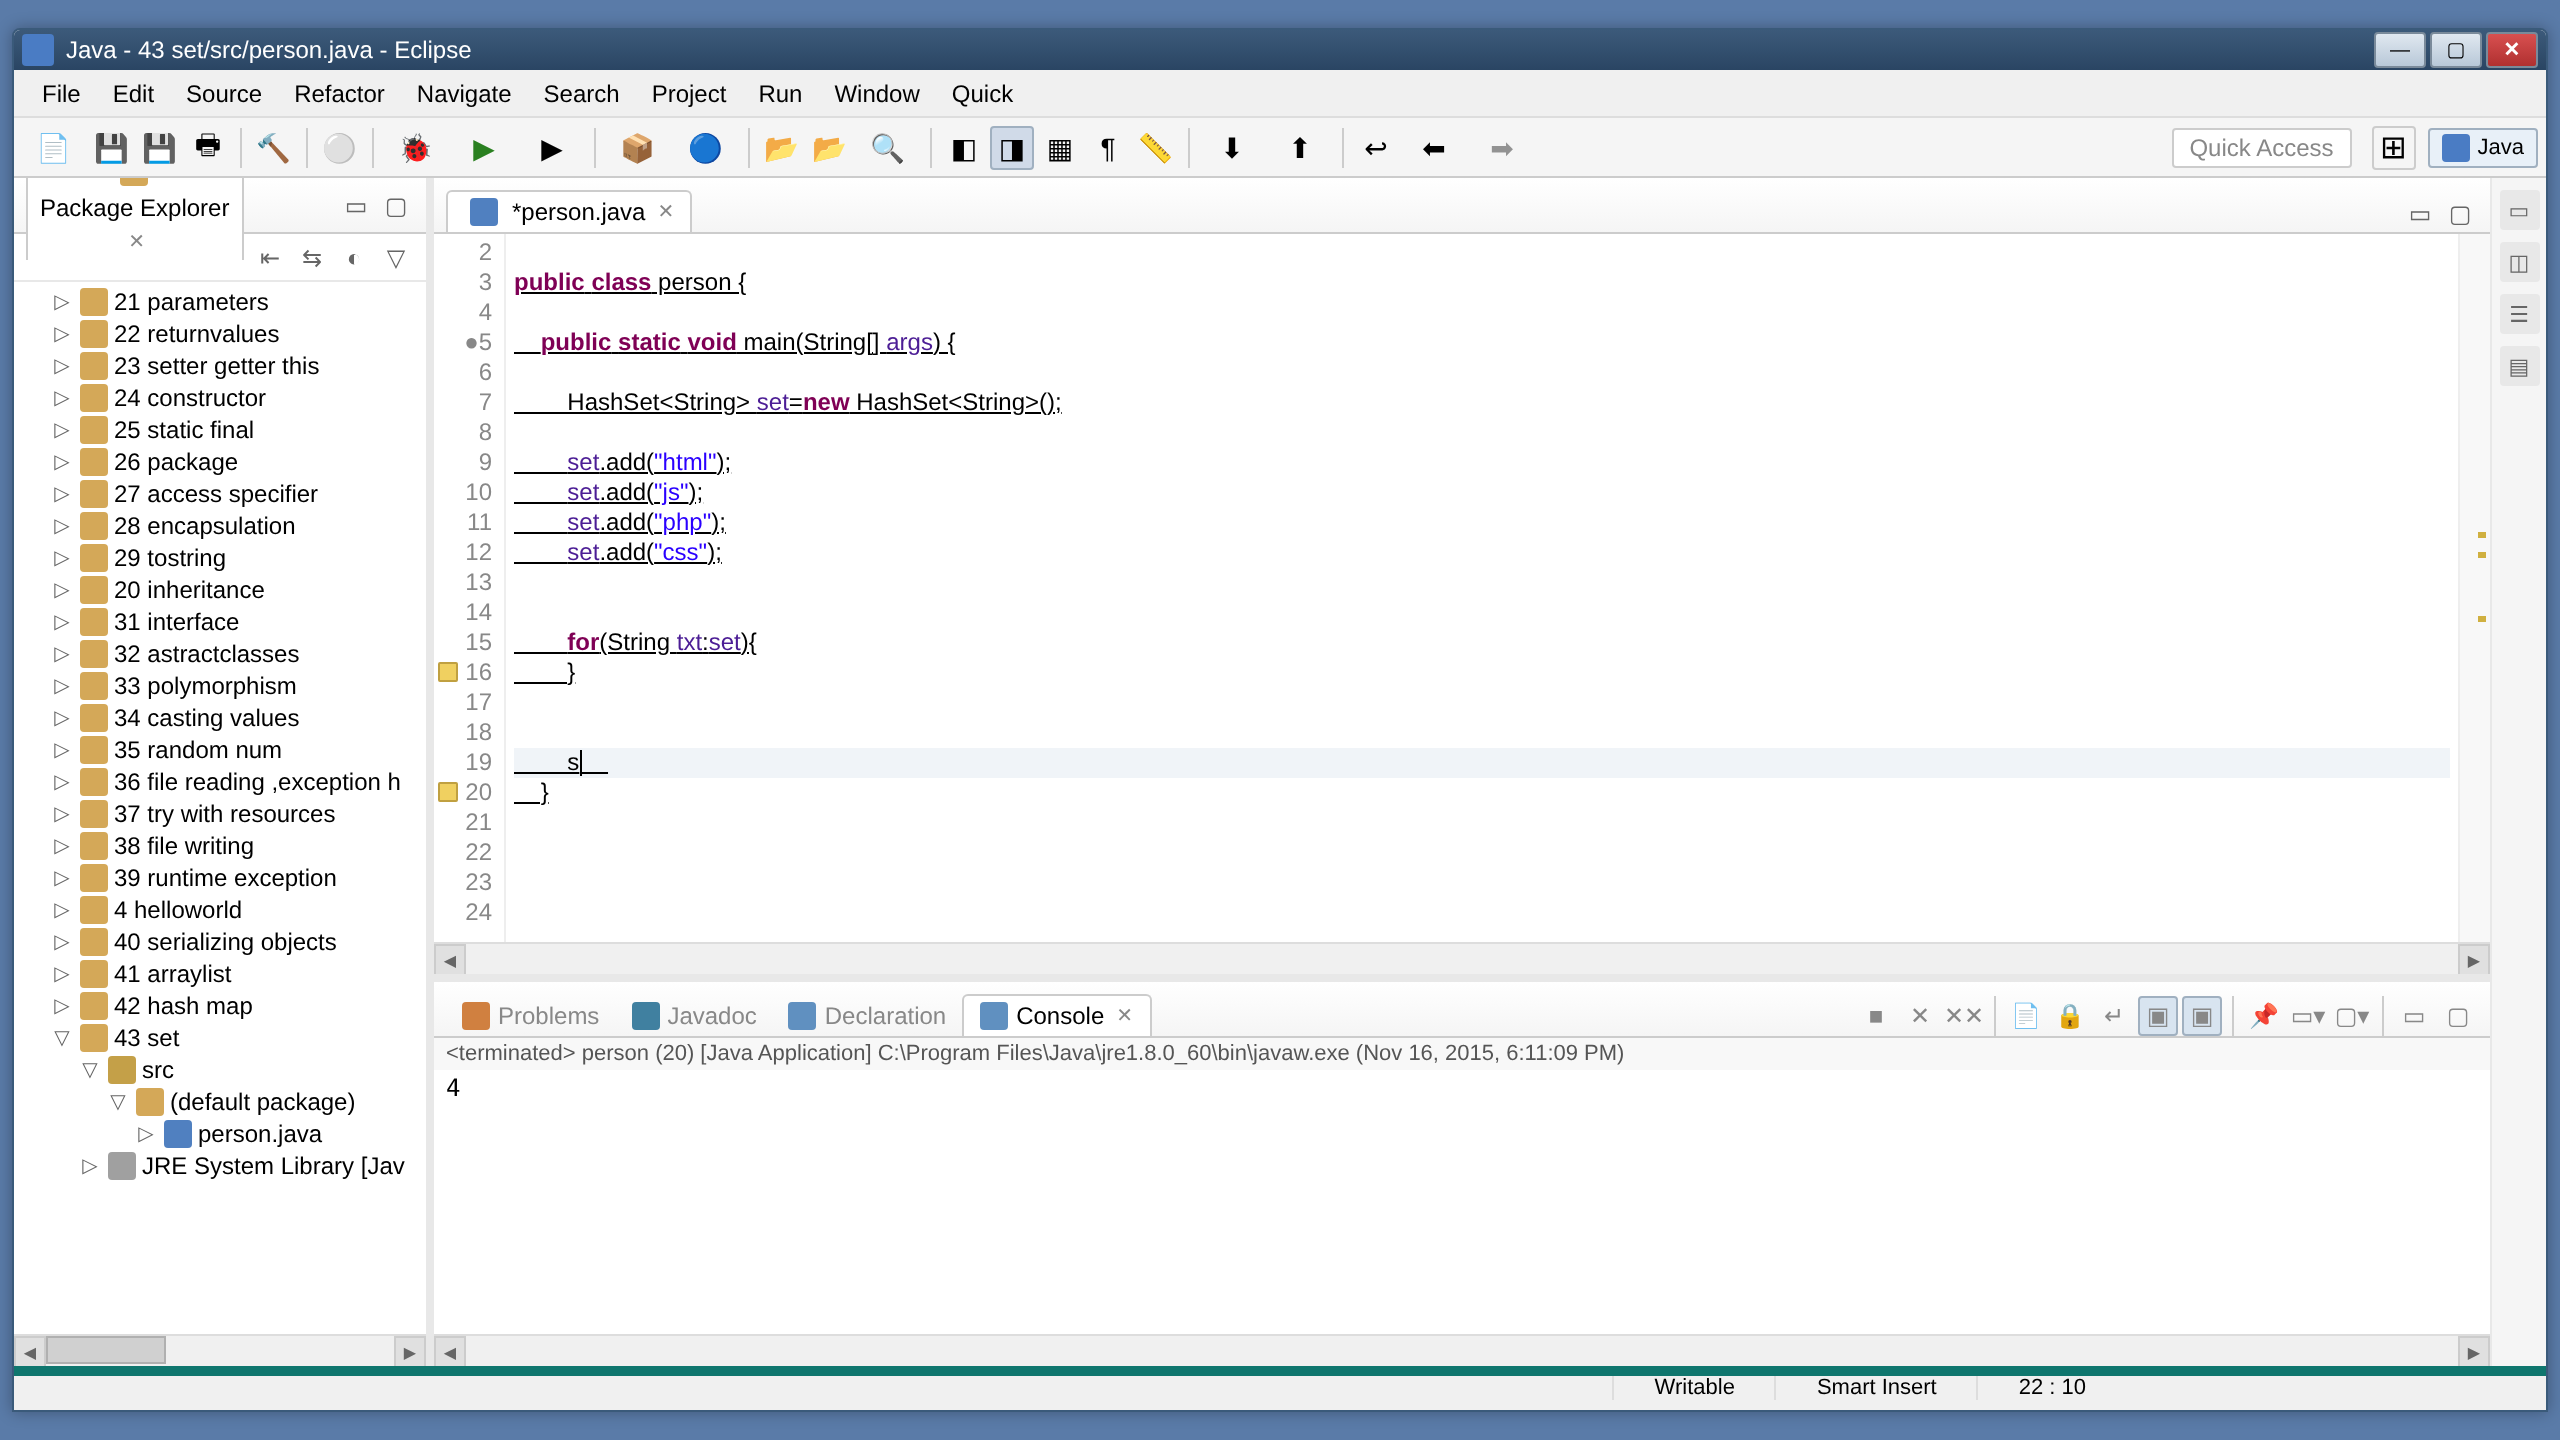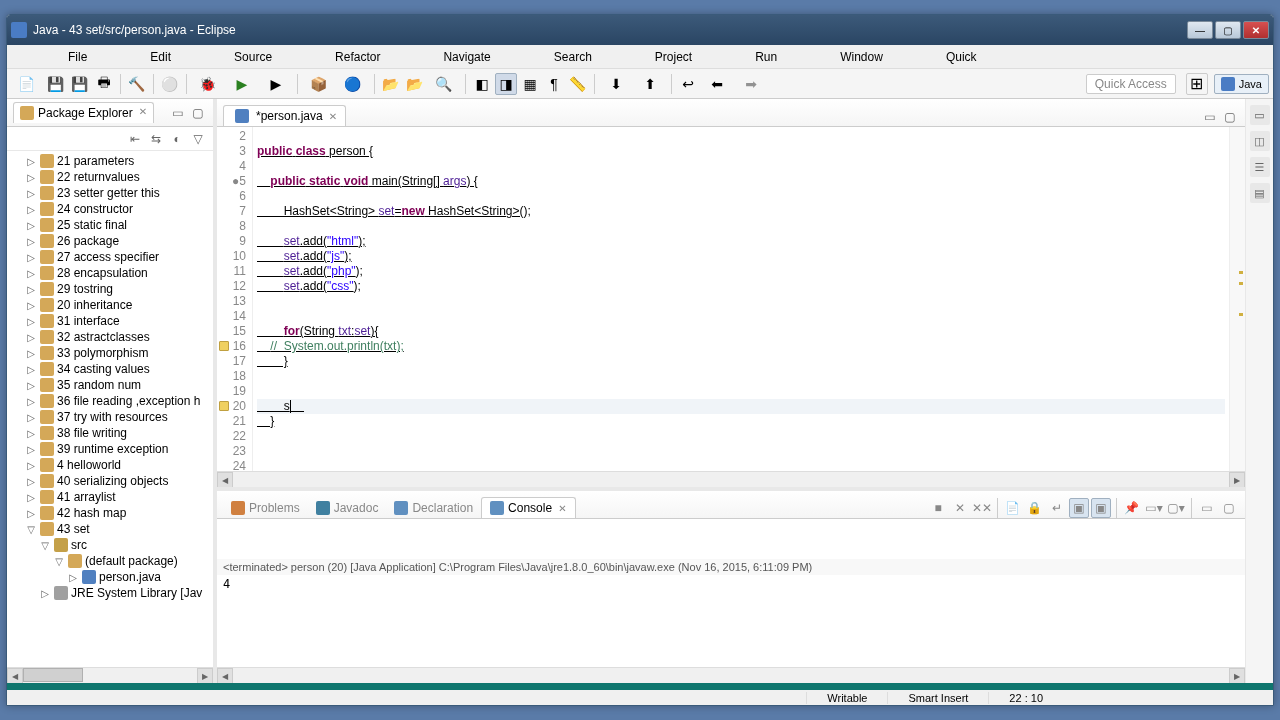--- a/index.html
+++ b/index.html
@@ -1,38 +1,38 @@
 <!DOCTYPE html>
 <html><head>
 <meta charset="utf-8">
 <style>
 * { margin: 0; padding: 0; box-sizing: border-box; font-family: "Segoe UI", Tahoma, sans-serif; }
 body { background: #5a7ba8; width: 1280px; height: 720px; overflow: hidden; position: relative; }
 .window { position: absolute; top: 14px; left: 6px; right: 6px; bottom: 14px; background: #fff; border: 1px solid #3a5a7a; border-radius: 4px 4px 0 0; box-shadow: 0 0 8px rgba(0,0,0,0.3); display: flex; flex-direction: column; }
-.titlebar { height: 30px; background: linear-gradient(#3c5a7a, #2a4563); display: flex; align-items: center; padding: 0 4px; border-radius: 3px 3px 0 0; }
+.titlebar { height: 20px; background: linear-gradient(#3c5a7a, #2a4563); display: flex; align-items: center; padding: 0 4px; border-radius: 3px 3px 0 0; }
 .title-icon { width: 16px; height: 16px; background: #4a7cc4; border-radius: 2px; margin-right: 6px; }
 .title-text { color: #fff; font-size: 12px; flex: 1; }
 .winbtns { display: flex; gap: 2px; }
 .winbtn { width: 26px; height: 18px; background: linear-gradient(#e0e8f0, #b8c8d8); border: 1px solid #7a8a9a; border-radius: 2px; display: flex; align-items: center; justify-content: center; font-size: 10px; cursor: pointer; }
 .winbtn.close { background: linear-gradient(#d85050, #b03030); color: #fff; font-weight: bold; }
 .menubar { height: 24px; background: #f0f0f0; display: flex; align-items: center; padding: 0 6px; border-bottom: 1px solid #ddd; }
-.menuitem { padding: 2px 8px; font-size: 12px; cursor: pointer; margin-left: 47px; }
+.menuitem { padding: 2px 8px; font-size: 12px; cursor: pointer; }
 .toolbar { height: 30px; background: #f5f5f5; border-bottom: 1px solid #ccc; display: flex; align-items: center; padding: 0 4px; gap: 2px; }
 .tbtn { width: 22px; height: 22px; display: flex; align-items: center; justify-content: center; cursor: pointer; border-radius: 2px; font-size: 14px; }
 .tbtn.dd { width: 32px; }
 .tsep { width: 1px; height: 20px; background: #ccc; margin: 0 3px; }
 .tbtn.active { background: #d0dae8; border: 1px solid #a0b0c0; }
 .quick-access { margin-left: auto; border: 1px solid #ccc; padding: 2px 8px; font-size: 12px; background: #fff; border-radius: 2px; color: #888; margin-right: 8px; }
 .persp-btn { width: 22px; height: 22px; border: 1px solid #ccc; display: flex; align-items: center; justify-content: center; border-radius: 2px; margin-right: 4px; cursor: pointer; }
 .java-persp { display: flex; align-items: center; border: 1px solid #a0b0c0; background: #e8f0f8; padding: 2px 6px; border-radius: 2px; font-size: 11px; cursor: pointer; gap: 4px; }
 .jicon { width: 14px; height: 14px; background: #4a7cc4; border-radius: 2px; }
 .main-area { flex: 1; display: flex; overflow: hidden; }
 .left-panel { width: 210px; border-right: 4px solid #e8e8e8; display: flex; flex-direction: column; background: #fff; }
 .panel-tab { height: 28px; background: linear-gradient(#fff, #f5f5f5); border-bottom: 1px solid #ccc; display: flex; align-items: center; padding: 0 6px; font-size: 12px; }
-.panel-tab .tab-active { background: #fff; border: 1px solid #ccc; border-bottom: none; padding: 3px 6px; display: flex; gap: 4px; border-radius: 3px 3px 0 0; }
+.panel-tab .tab-active { background: #fff; border: 1px solid #ccc; border-bottom: none; padding: 3px 6px; display: flex; align-items: center; gap: 4px; border-radius: 3px 3px 0 0; flex-direction: column; }
 .pkg-icon { width: 14px; height: 14px; background: #d4a858; border-radius: 2px; }
 .tab-close { color: #888; cursor: pointer; font-size: 10px; margin-left: 2px; }
 .panel-toolbar { height: 24px; display: flex; align-items: center; justify-content: flex-end; padding: 0 6px; gap: 3px; border-bottom: 1px solid #e8e8e8; }
 .ptbtn { width: 18px; height: 18px; cursor: pointer; font-size: 12px; display: flex; align-items: center; justify-content: center; color: #666; }
 .tree { flex: 1; overflow: auto; font-size: 12px; padding: 2px 0; }
 .tree-scroll { overflow-y: scroll; }
 .tree-item { display: flex; align-items: center; padding: 1px 4px; cursor: pointer; white-space: nowrap; }
 .exp { width: 12px; text-align: center; color: #666; font-size: 10px; }
 .ticon { width: 14px; height: 14px; margin: 0 3px; border-radius: 2px; flex-shrink: 0; }
 .ticon.proj { background: #d4a858; }
@@ -65,23 +65,23 @@
 .btab { padding: 3px 8px; font-size: 12px; display: flex; align-items: center; gap: 4px; color: #888; cursor: pointer; }
 .btab.active { background: #fff; border: 1px solid #ccc; border-bottom: none; color: #000; border-radius: 3px 3px 0 0; }
 .bicon { width: 14px; height: 14px; border-radius: 2px; }
 .bicon.prob { background: #d08040; }
 .bicon.jdoc { background: #4080a0; }
 .bicon.decl { background: #6090c0; }
 .bicon.cons { background: #6090c0; }
 .console-toolbar { margin-left: auto; display: flex; gap: 2px; align-items: center; }
 .cbtn { width: 20px; height: 20px; cursor: pointer; font-size: 12px; display: flex; align-items: center; justify-content: center; color: #888; }
 .cbtn.active { background: #d8e4f0; border: 1px solid #a0b0c0; border-radius: 2px; }
-.console-header { font-size: 11px; padding: 2px 6px; color: #555; background: #f8f8f8; margin-top: 40px; }
+.console-header { font-size: 11px; padding: 2px 6px; color: #555; background: #f8f8f8; }
 .console-body { flex: 1; font-family: Consolas, monospace; font-size: 12px; padding: 2px 6px; overflow: auto; }
-.statusbar { height: 22px; background: #f0f0f0; border-top: 7px solid #0f766e; display: flex; align-items: center; padding: 0 10px; font-size: 11px; }
+.statusbar { height: 22px; background: #f0f0f0; border-top: 5px solid #0f766e; display: flex; align-items: flex-start; padding: 0 10px; font-size: 11px; }
 .status-item { padding: 0 20px; border-left: 1px solid #ddd; }
 .right-strip { width: 28px; background: #f5f5f5; border-left: 1px solid #e8e8e8; display: flex; flex-direction: column; align-items: center; padding-top: 6px; gap: 6px; }
 .rsbtn { width: 20px; height: 20px; cursor: pointer; display: flex; align-items: center; justify-content: center; color: #666; background: #e8e8e8; border-radius: 2px; font-size: 11px; }
 .bottom-hscroll { height: 16px; background: #f0f0f0; border-top: 1px solid #ddd; display: flex; }
 .scroll-arrow { width: 16px; height: 16px; background: #e0e0e0; border: 1px solid #ccc; display: flex; align-items: center; justify-content: center; font-size: 8px; color: #666; }
 .scroll-track { flex: 1; background: #f0f0f0; position: relative; }
 .scroll-thumb { position: absolute; left: 0; top: 0; width: 60px; height: 14px; background: #d0d0d0; border: 1px solid #b0b0b0; }
 </style>
 </head>
 <body>
@@ -369,21 +369,20 @@
             <div class="code-line"></div>
             <div class="code-line">        HashSet&lt;String&gt; <span class="var">set</span>=<span class="kw">new</span> HashSet&lt;String&gt;();</div>
             <div class="code-line"></div>
             <div class="code-line">        <span class="var">set</span>.add(<span class="str">"html"</span>);</div>
             <div class="code-line">        <span class="var">set</span>.add(<span class="str">"js"</span>);</div>
             <div class="code-line">        <span class="var">set</span>.add(<span class="str">"php"</span>);</div>
             <div class="code-line">        <span class="var">set</span>.add(<span class="str">"css"</span>);</div>
             <div class="code-line"></div>
             <div class="code-line"></div>
             <div class="code-line">        <span class="kw">for</span>(String <span class="var">txt</span>:<span class="var">set</span>){</div>
-            <div class="code-line">    <span class="com">//  System.out.println(txt);</span></div>
             <div class="code-line">        }</div>
             <div class="code-line"></div>
             <div class="code-line"></div>
             <div class="code-line hl">        s<span class="cursor"></span>    </div>
             <div class="code-line">    }</div>
             <div class="code-line"></div>
           </div>
         <div class="ruler">
           <div class="ruler-mark warn" style="top:42%"></div>
           <div class="ruler-mark warn" style="top:45%"></div>

